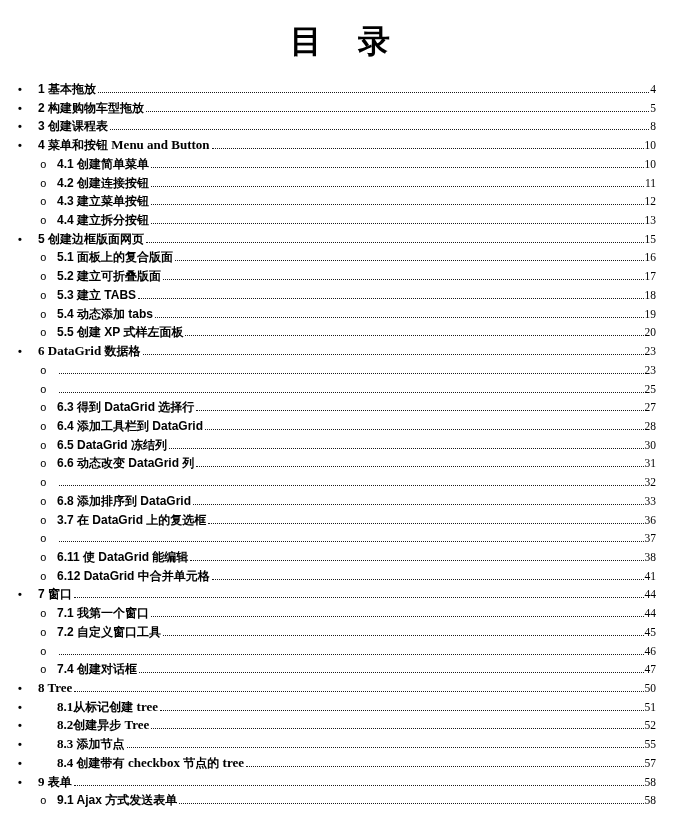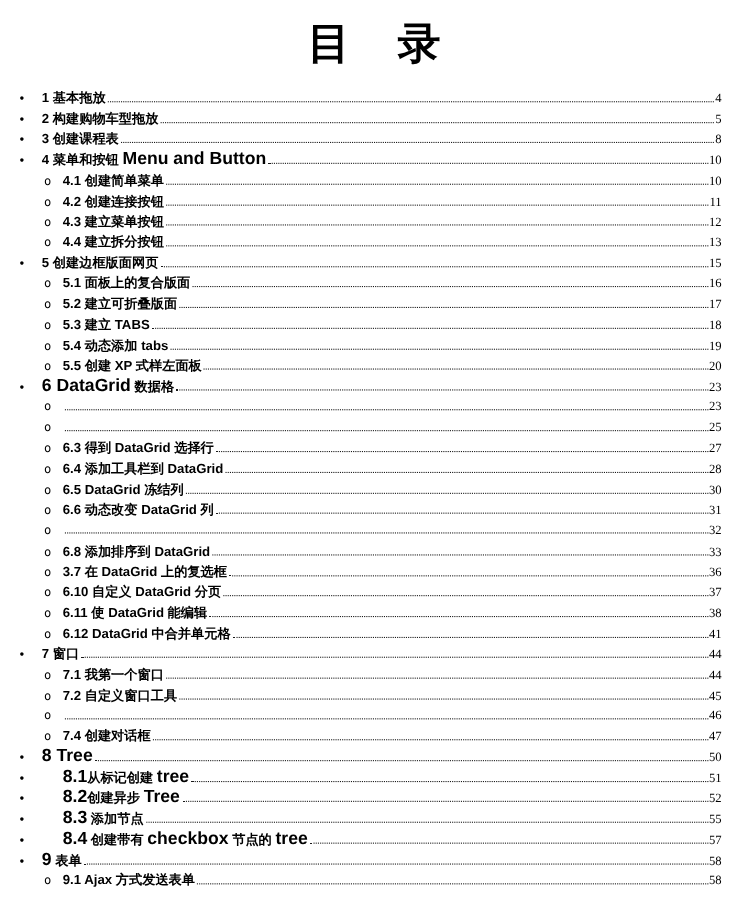--- a/index.html
+++ b/index.html
@@ -10,21 +10,21 @@
     font-family: "Liberation Sans", sans-serif;
     color: #000000;
   }
   .page { width: 682px; height: 816px; position: relative; }
   .title {
     margin: 18px 0 0 0;
     height: 46px; line-height: 46px;
     text-align: center;
     font-family: "Liberation Serif", serif;
     font-weight: bold;
-    font-size: 39px;
+    font-size: 32px;
     letter-spacing: 2px;
     color: #000000;
   }
   .toc { margin-top: 16px; }
   .row {
     display: flex;
     align-items: baseline;
     height: 18.72px;
     line-height: 18.72px;
     padding-right: 26px;
@@ -39,22 +39,22 @@
   .row.l1 .bullet  { width: 20px; font-size: 11px; }
   .row.l1b .bullet { width: 39px; font-size: 11px; }
   .row.l2 .bullet  {
     width: 17px;
     font-family: "DejaVu Sans Mono", monospace;
     font-weight: normal;
     font-size: 11px;
   }
   .text { flex: none; }
   .text .mono {
-    font-family: Liberation Sans, sans-serif;
-    font-size: 16px;
+    font-family: Liberation Serif, serif;
+    font-size: 13px;
   }
   .leader {
     flex: 1 1 auto;
     min-width: 8px;
     border-bottom: 1.5px dotted #1a1a1a;
     margin: 0 1px 2px 2px;
   }
   .page-num {
     flex: none;
     font-family: "Liberation Serif", serif;
@@ -204,21 +204,20 @@
     <span class="page-num">33</span>
   </div>
       <div class="row l2">
     <span class="bullet">o</span>
     <span class="text"><span>3.7 在 DataGrid 上的复选框</span></span>
     <span class="leader"></span>
     <span class="page-num">36</span>
   </div>
       <div class="row l2">
     <span class="bullet">o</span>
-    <span class="text"><span>6.10 自定义 DataGrid 分页</span></span>
     <span class="leader"></span>
     <span class="page-num">37</span>
   </div>
       <div class="row l2">
     <span class="bullet">o</span>
     <span class="text"><span>6.11 使 DataGrid 能编辑</span></span>
     <span class="leader"></span>
     <span class="page-num">38</span>
   </div>
       <div class="row l2">

